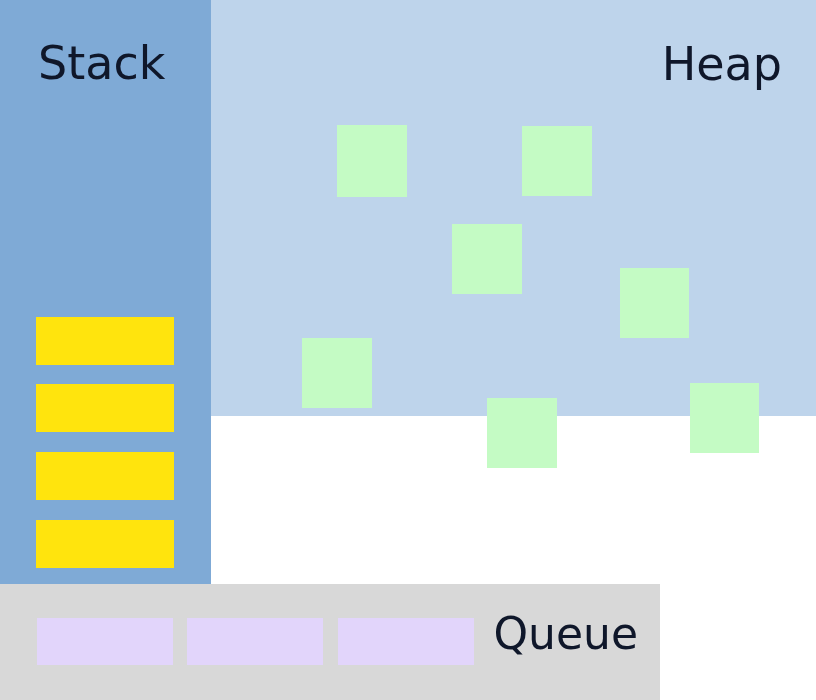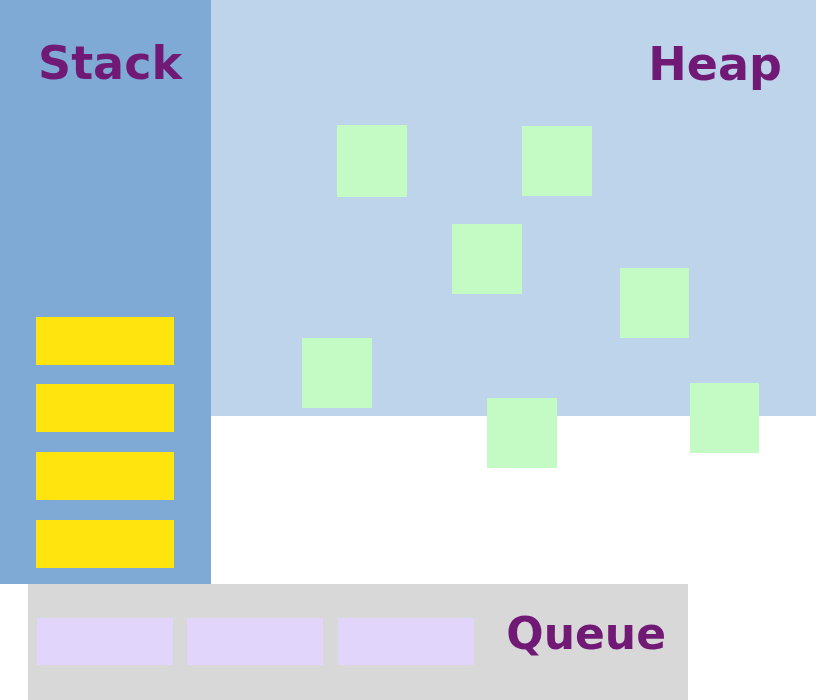--- a/index.html
+++ b/index.html
@@ -33,27 +33,26 @@
     width: 211px;
     height: 584px;
     background: #7faad6;
   }
   #queue-region {
     left: 0;
     top: 584px;
     width: 660px;
     height: 116px;
     background: #d8d8d8;
-    margin-left: 28px;
   }
   
   .region-title {
     position: absolute;
-    font-weight: bold;
-    color: #701a75;
+    font-weight: normal;
+    color: #0f172a;
     letter-spacing: 0px;
     white-space: nowrap;
     line-height: 1;
   }
   #stack-title {
     left: 38px;
     top: 40px;
     font-size: 46px;
   }
   #heap-title {

